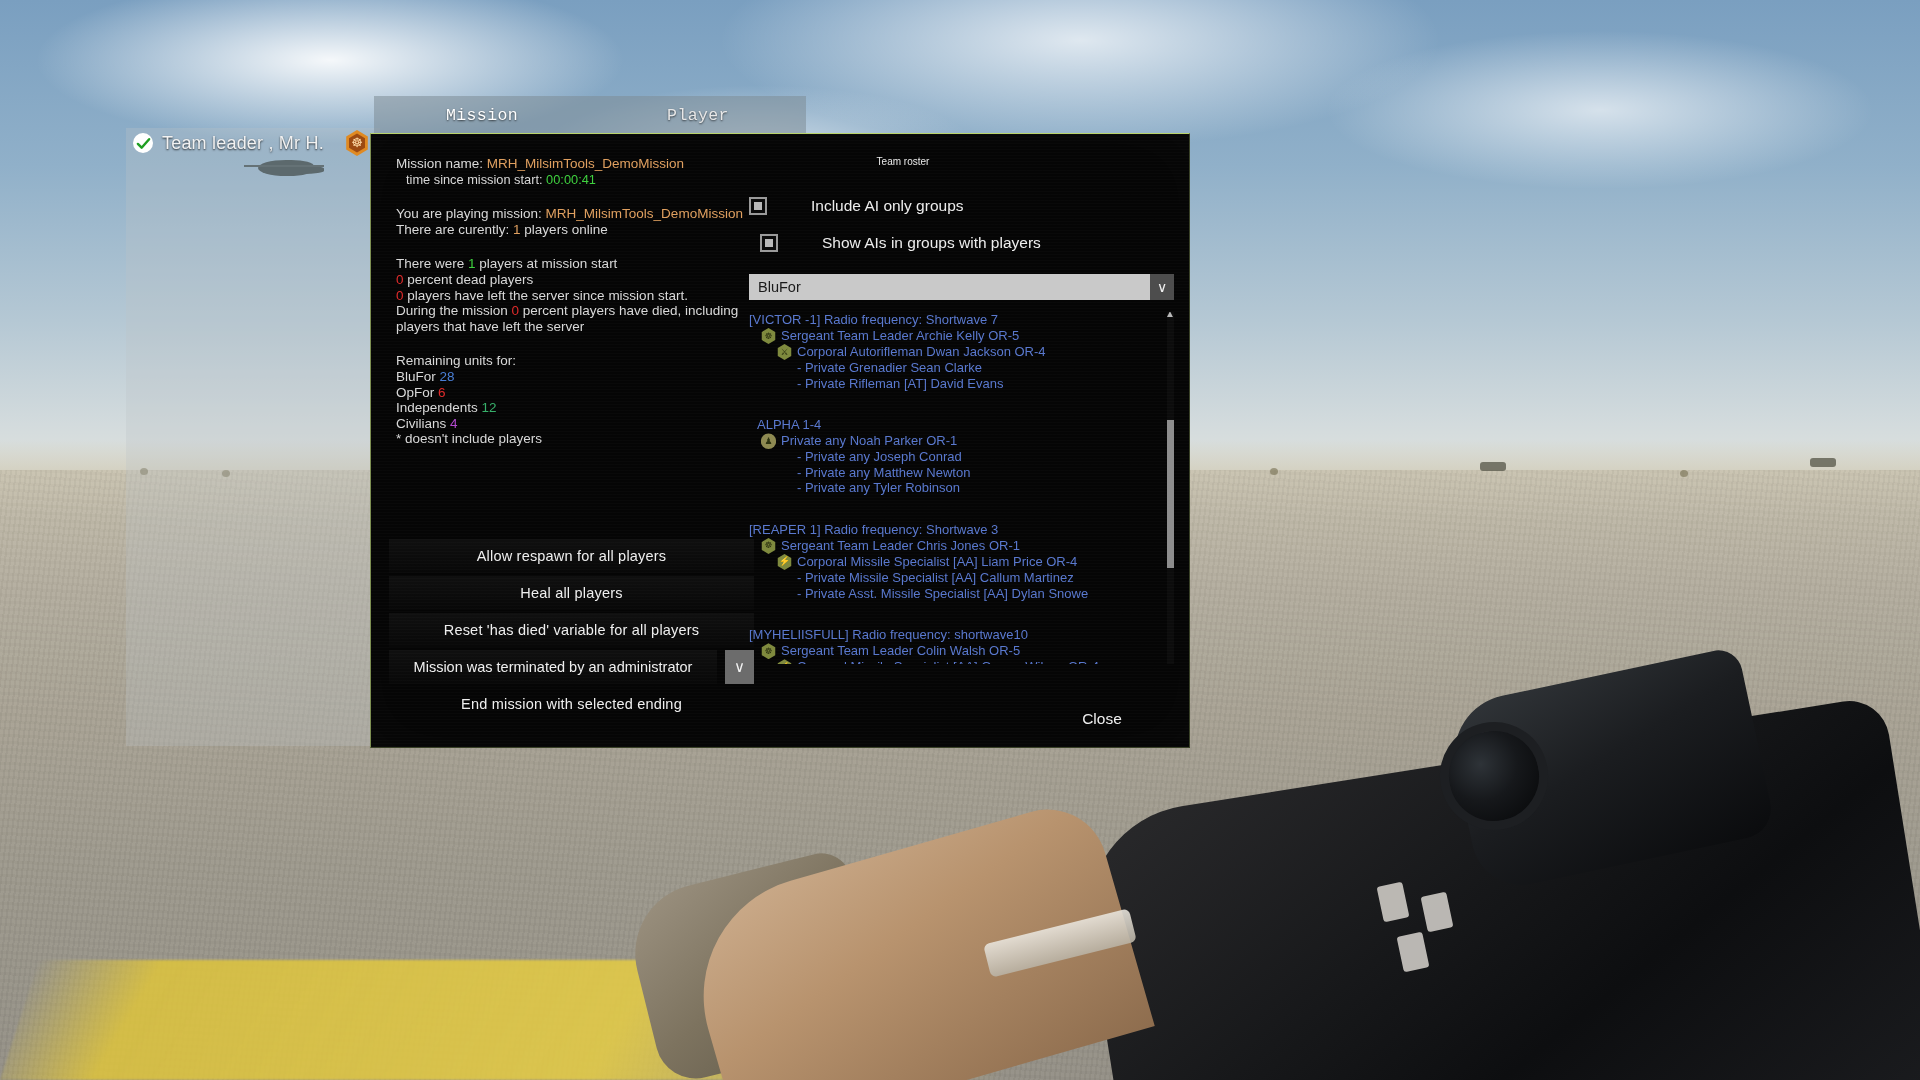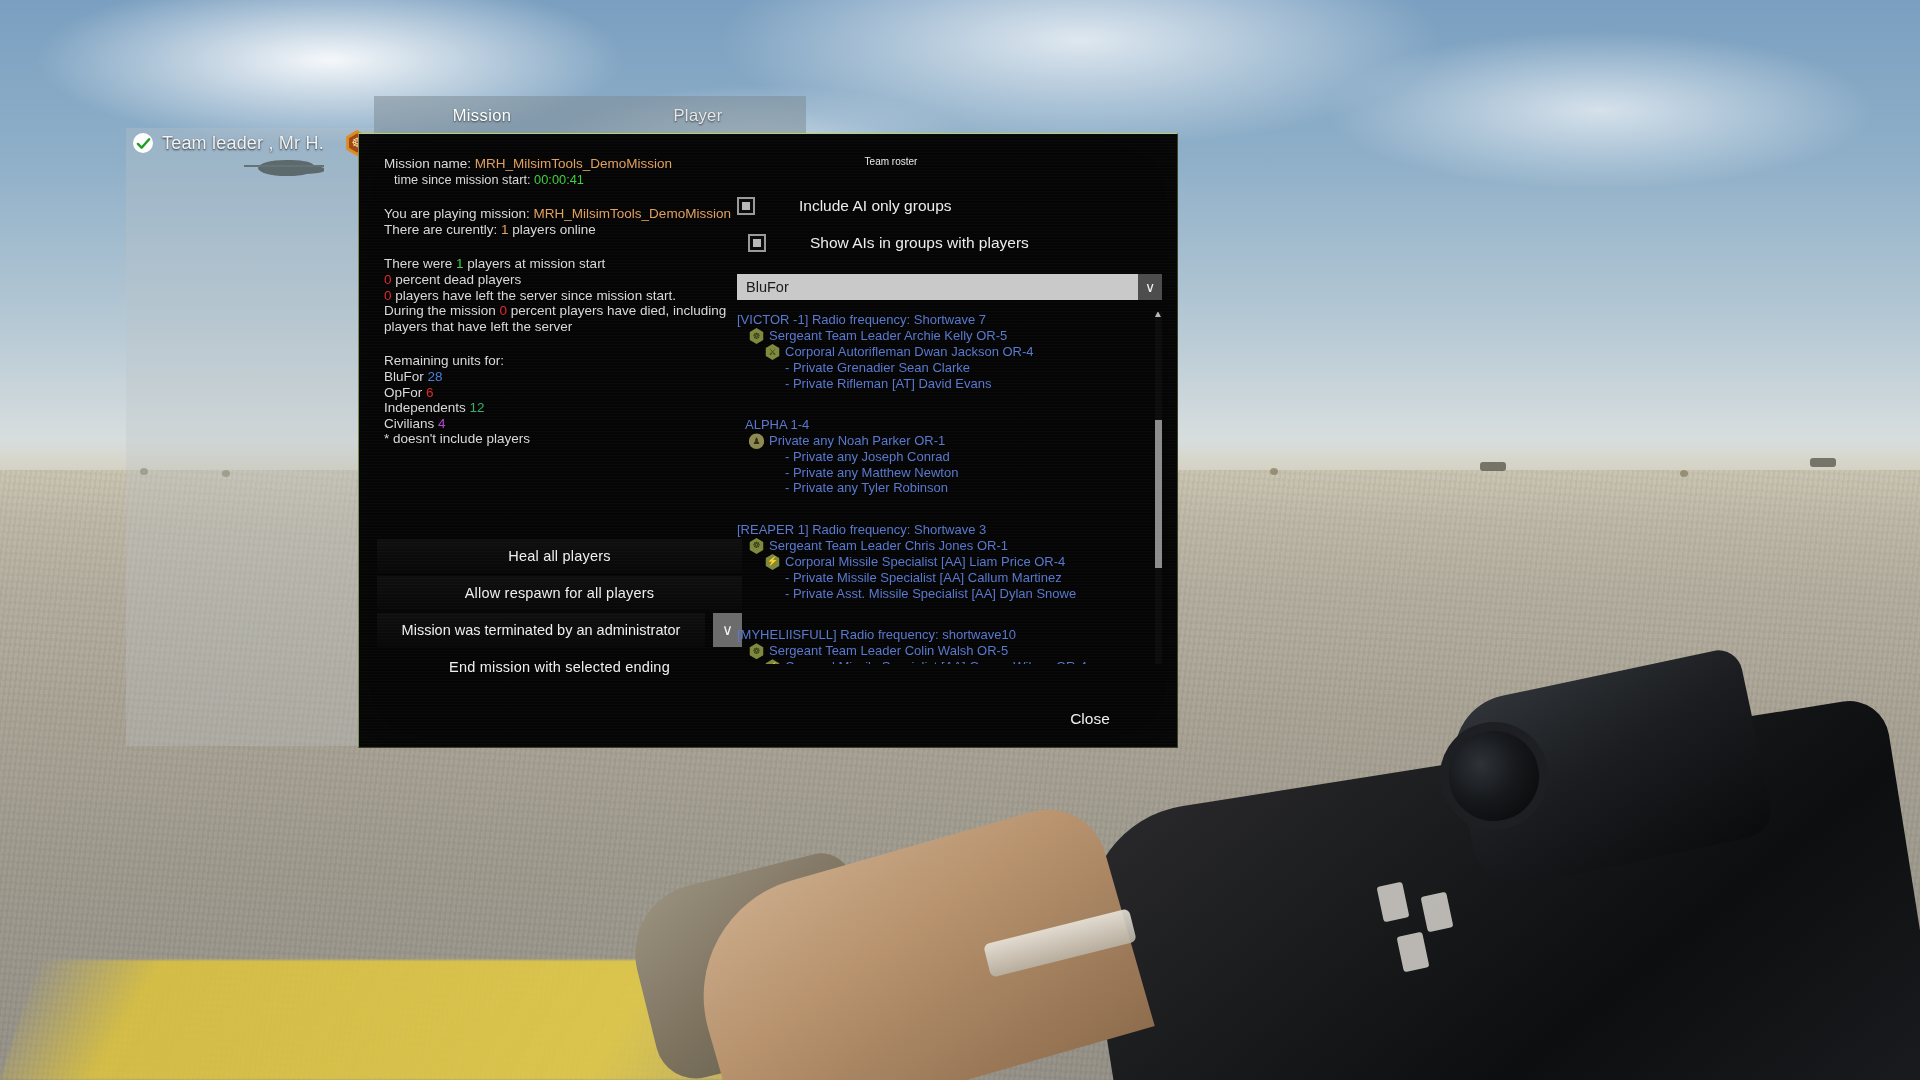--- a/index.html
+++ b/index.html
@@ -145,25 +145,26 @@
   .tabbar {
     position: absolute; left: 374px; top: 96px; width: 432px; height: 38px;
     background: rgba(125,140,150,0.55);
     display: flex;
   }
   .tab {
     flex: 1; display: flex; align-items: center; justify-content: center;
     color: #e8e8e8; font-size: 16.5px; letter-spacing: .4px;
     text-shadow: 0 1px 2px rgba(0,0,0,.65);
     cursor: pointer;
+    font-family: Liberation Mono, monospace;
   }
   .tab.active { color:#ffffff; }
 
   .dialog {
-    position: absolute; left: 358px; top: 133px; width: 820px; height: 615px;
+    position: absolute; left: 370px; top: 133px; width: 820px; height: 615px;
     background: #050505;
     border-top: 1px solid #b9d36b;
     border-left: 1px solid #7d8f52;
     border-right: 1px solid #3a4228;
     border-bottom: 1px solid #3a4228;
     box-shadow: inset 0 0 70px rgba(255,255,255,0.018);
     overflow: hidden;
   }
   .dlg-scan {
     position:absolute; inset:0;
@@ -395,22 +396,23 @@
         <span class="v-teal">12</span>
       </div>
       <div class="lrow">
         <span>Civilians</span> 
         <span class="v-purple">4</span>
       </div>
       <div class="lrow">* doesn't include players</div>
     </div>
 
     <div class="btn-col">
+      <div class="gbtn">Allow respawn for all players</div>
       <div class="gbtn">Heal all players</div>
-      <div class="gbtn">Allow respawn for all players</div>
+      <div class="gbtn">Reset 'has died' variable for all players</div>
       <div class="dd-row">
         <div class="dd-main">Mission was terminated by an administrator</div>
         <div class="dd-arrow">∨</div>
       </div>
       <div class="gbtn plain">End mission with selected ending</div>
     </div>
 
     <div class="right-col">
       <div class="roster-title">Team roster</div>
 

